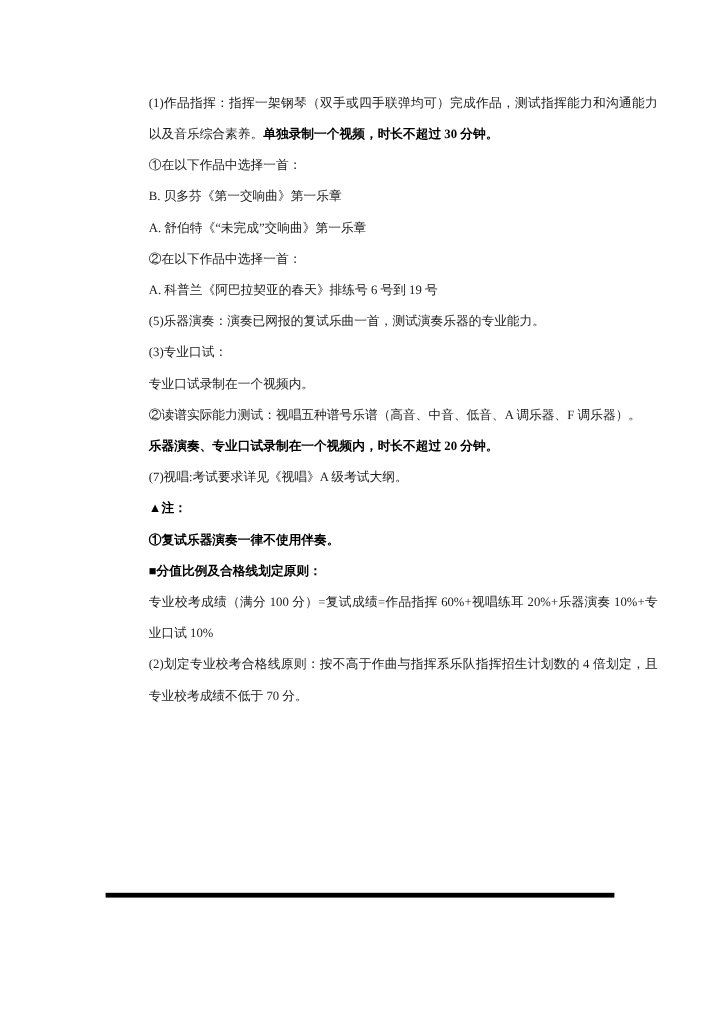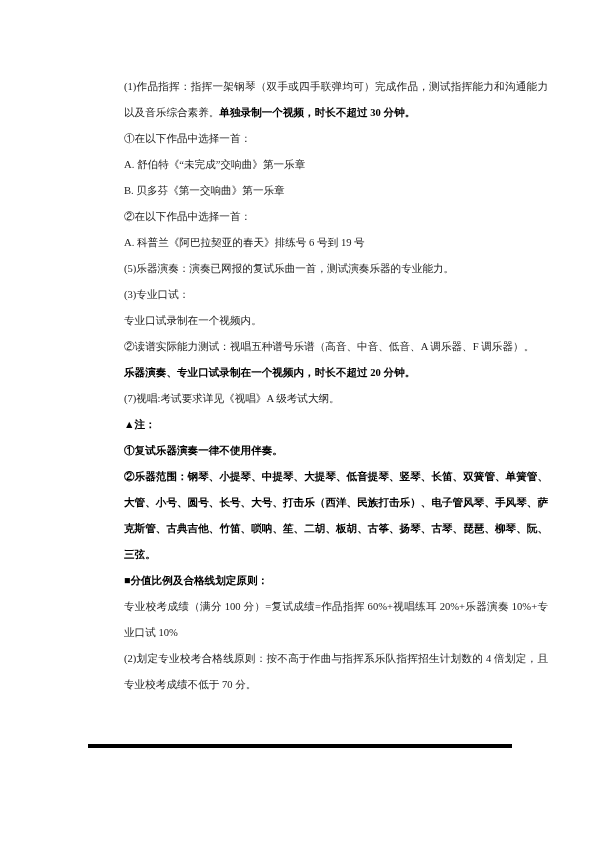--- a/index.html
+++ b/index.html
@@ -43,30 +43,29 @@
     height: 4px;
     background: #000000;
   }
 </style>
 </head>
 <body>
 
 <div class="doc" id="doc">
     <p class="para"><span>(1)作品指挥：指挥一架钢琴（双手或四手联弹均可）完成作品，测试指挥能力和沟通能力以及音乐综合素养。</span><span class="b">单独录制一个视频，时长不超过 30 分钟。</span></p>
     <p class="para"><span>①在以下作品中选择一首：</span></p>
+    <p class="para"><span>B. 贝多芬《第一交响曲》第一乐章</span></p>
     <p class="para"><span>A. 舒伯特《“未完成”交响曲》第一乐章</span></p>
-    <p class="para"><span>B. 贝多芬《第一交响曲》第一乐章</span></p>
     <p class="para"><span>②在以下作品中选择一首：</span></p>
     <p class="para"><span>A. 科普兰《阿巴拉契亚的春天》排练号 6 号到 19 号</span></p>
     <p class="para"><span>(5)乐器演奏：演奏已网报的复试乐曲一首，测试演奏乐器的专业能力。</span></p>
     <p class="para"><span>(3)专业口试：</span></p>
     <p class="para"><span>专业口试录制在一个视频内。</span></p>
     <p class="para"><span>②读谱实际能力测试：视唱五种谱号乐谱（高音、中音、低音、A 调乐器、F 调乐器）。</span></p>
     <p class="para"><span class="b">乐器演奏、专业口试录制在一个视频内，时长不超过 20 分钟。</span></p>
     <p class="para"><span>(7)视唱:考试要求详见《视唱》A 级考试大纲。</span></p>
     <p class="para"><span class="b">▲</span><span class="b">注：</span></p>
     <p class="para"><span class="b">①复试乐器演奏一律不使用伴奏。</span></p>
-    <p class="para"><span class="b">②乐器范围：钢琴、小提琴、中提琴、大提琴、低音提琴、竖琴、长笛、双簧管、单簧管、大管、小号、圆号、长号、大号、打击乐（西洋、民族打击乐）、电子管风琴、手风琴、萨克斯管、古典吉他、竹笛、唢呐、笙、二胡、板胡、古筝、扬琴、古琴、琵琶、柳琴、阮、三弦。</span></p>
     <p class="para"><span class="b">■</span><span class="b">分值比例及合格线划定原则：</span></p>
     <p class="para"><span>专业校考成绩（满分 100 分）=复试成绩=作品指挥 60%+视唱练耳 20%+乐器演奏 10%+专业口试 10%</span></p>
     <p class="para"><span>(2)划定专业校考合格线原则：按不高于作曲与指挥系乐队指挥招生计划数的 4 倍划定，且专业校考成绩不低于 70 分。</span></p>
   </div>
 <div class="divider"></div>
 
 </body></html>

